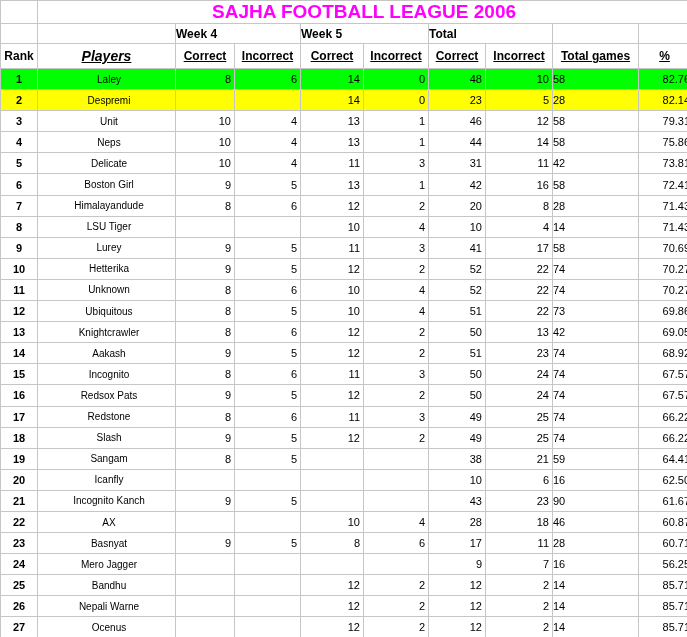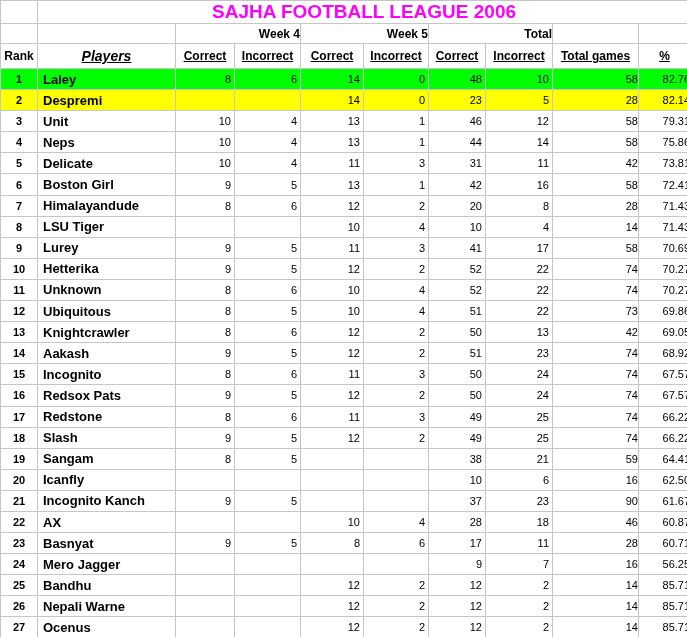--- a/index.html
+++ b/index.html
@@ -27,36 +27,36 @@
   tr.header-row { height: 25px; }
   tr.data-row { height: 21.1px; }
 
   .title-cell {
     text-align: center;
     font-weight: bold;
     font-size: 19px;
     letter-spacing: 0px;
   }
   .group-cell {
-    text-align: right;
+    text-align: left;
     font-weight: bold;
     font-size: 12px;
   }
   .header-cell {
     text-align: center;
     font-weight: bold;
     font-size: 12px;
   }
   .header-cell.players-h { font-size: 14px; font-style: italic; }
   .header-cell span.u { text-decoration: underline; }
 
   td.rank   { text-align: center; font-weight: bold; font-size: 11px; }
-  td.player { text-align: left; font-weight: bold; font-size: 13px; padding-left: 5px; }
+  td.player { text-align: center; font-weight: normal; font-size: 10px; padding-left: 5px; }
   td.num    { text-align: right; font-size: 11px; padding-right: 3px; }
-  td.tg     { text-align: right; font-size: 11px; }
+  td.tg     { text-align: left; font-size: 11px; }
   td.pct    { text-align: right; font-size: 11px; padding-right: 0; }
 </style>
 </head>
 <body>
 
 <table>
   <colgroup>
     <col style="width:37px">
     <col style="width:138px">
     <col style="width:59px">
@@ -336,21 +336,21 @@
     <td class="tg">16</td>
     <td class="pct">62.50</td>
   </tr>
       <tr class="data-row">
     <td class="rank">21</td>
     <td class="player">Incognito Kanch</td>
     <td class="num">9</td>
     <td class="num">5</td>
     <td class="num"></td>
     <td class="num"></td>
-    <td class="num">37</td>
+    <td class="num">43</td>
     <td class="num">23</td>
     <td class="tg">90</td>
     <td class="pct">61.67</td>
   </tr>
       <tr class="data-row">
     <td class="rank">22</td>
     <td class="player">AX</td>
     <td class="num"></td>
     <td class="num"></td>
     <td class="num">10</td>

